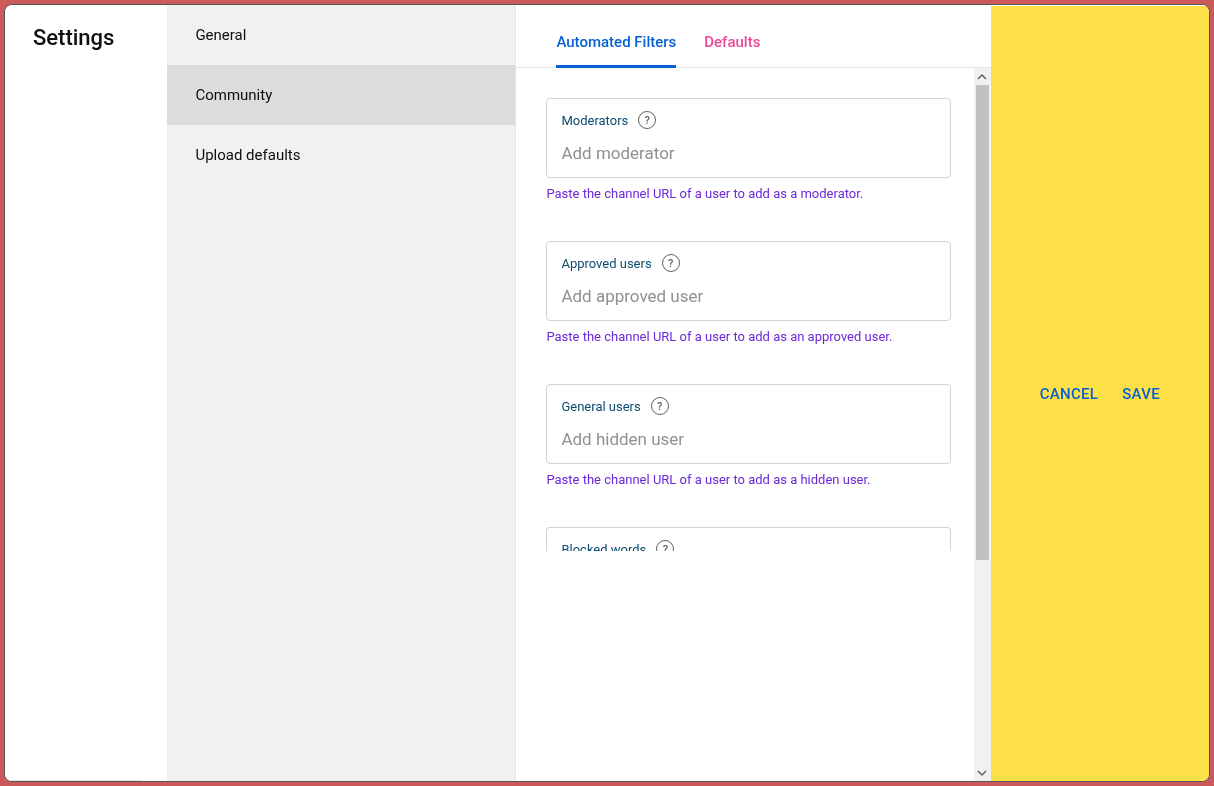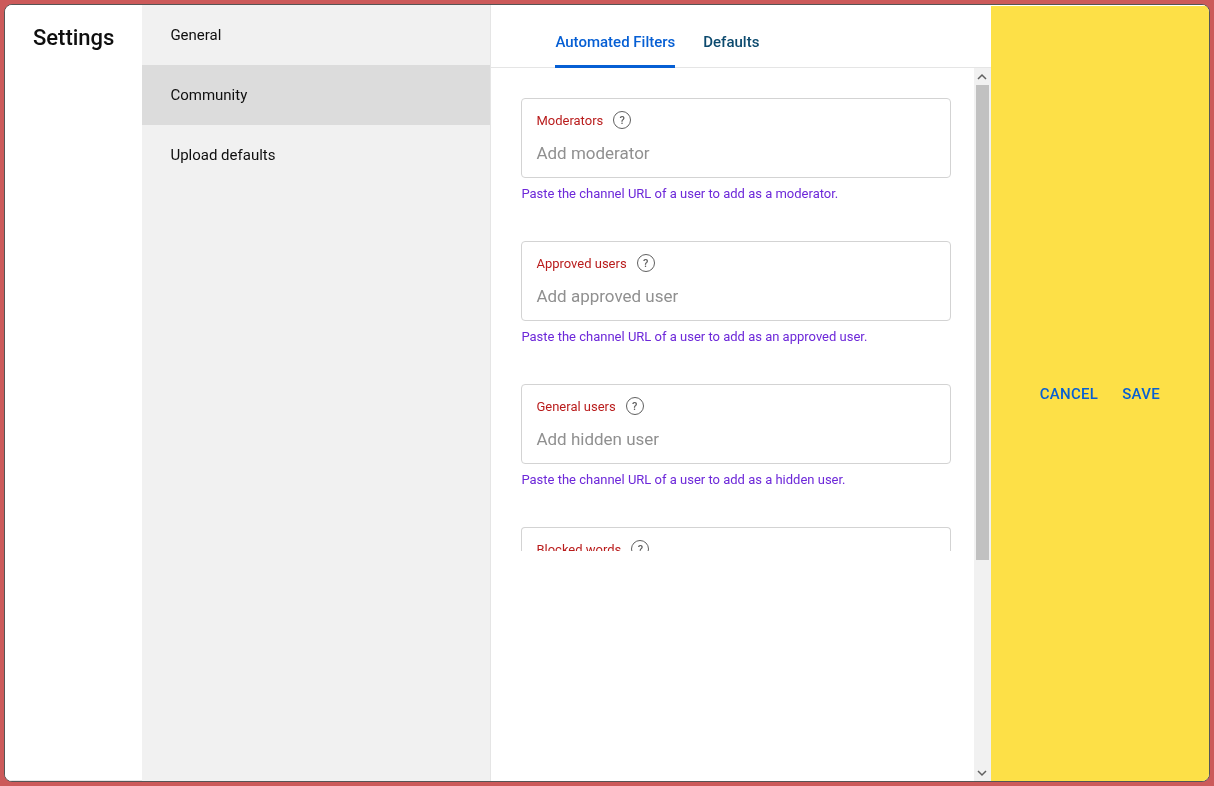--- a/index.html
+++ b/index.html
@@ -35,20 +35,21 @@
     .dialog-title {
       font-size: 22px;
       font-weight: 500;
       color: #0f0f0f;
     }
     .dialog-body {
       flex: 1;
       display: flex;
       min-height: 0;
       position: relative;
+      margin-left: 25px;
     }
     .sidebar {
       width: 348px;
       background: #f1f1f1;
       flex-shrink: 0;
     }
     .sidebar-item {
       height: 60px;
       display: flex;
       align-items: center;
@@ -65,29 +66,29 @@
       flex: 1;
       display: flex;
       flex-direction: column;
       min-width: 0;
       border-left: 1px solid #e5e5e5;
       position: relative;
     }
     .tabs {
       display: flex;
       gap: 28px;
-      padding: 0 64px;
+      padding: 0 40px;
       border-bottom: 1px solid #e5e5e5;
       flex-shrink: 0;
     }
     .tab {
       padding: 28px 0 16px 0;
       font-size: 15px;
       font-weight: 500;
-      color: #0c4a6e;
+      color: #ec4899;
       cursor: pointer;
       position: relative;
     }
     .tab.active {
       color: #065fd4;
     }
     .tab.active::after {
       content: "";
       position: absolute;
       left: 0;
@@ -110,21 +111,21 @@
       padding: 12px 14px 14px 14px;
     }
     .field-label-row {
       display: flex;
       align-items: center;
       gap: 10px;
       margin-bottom: 14px;
     }
     .field-label {
       font-size: 13px;
-      color: #b91c1c;
+      color: #0c4a6e;
     }
     .help-icon {
       width: 18px;
       height: 18px;
       border: 1.5px solid #606060;
       border-radius: 50%;
       display: inline-flex;
       align-items: center;
       justify-content: center;
       font-size: 11px;

